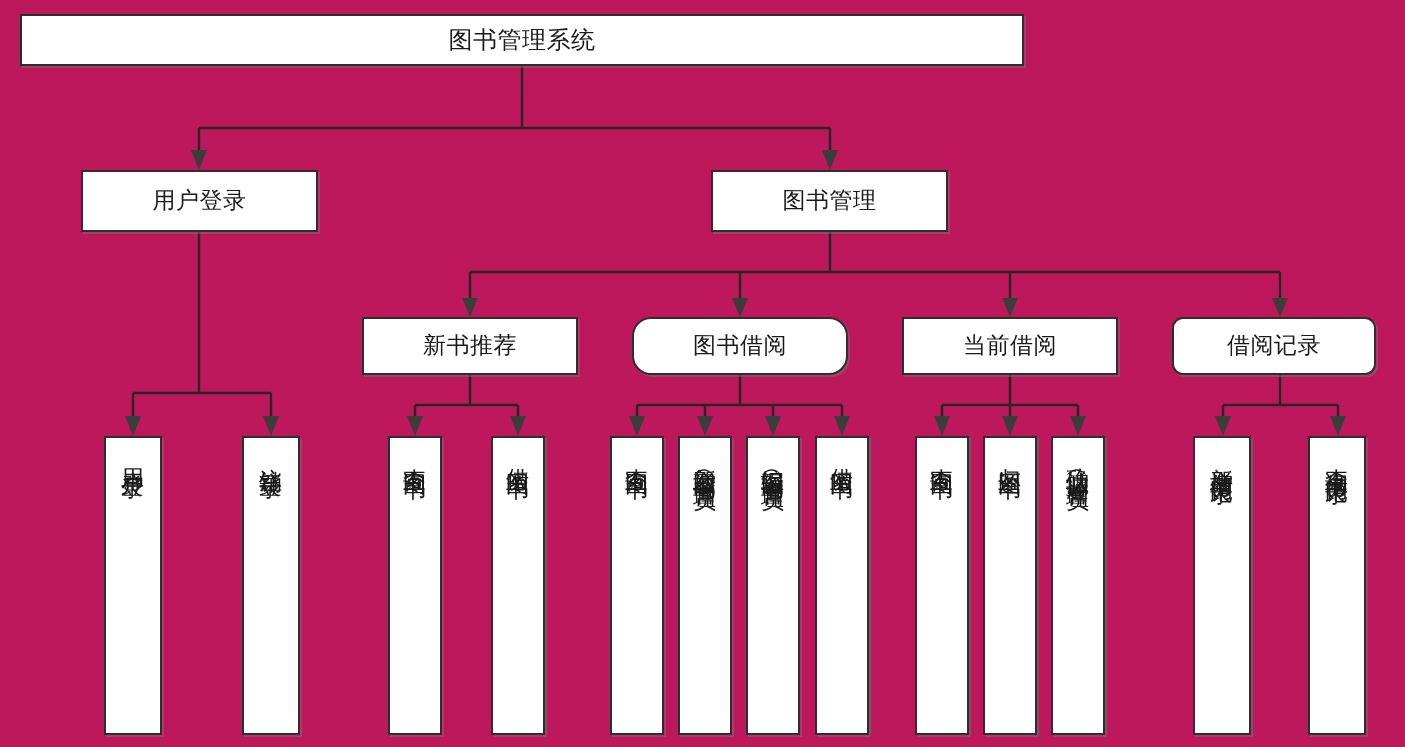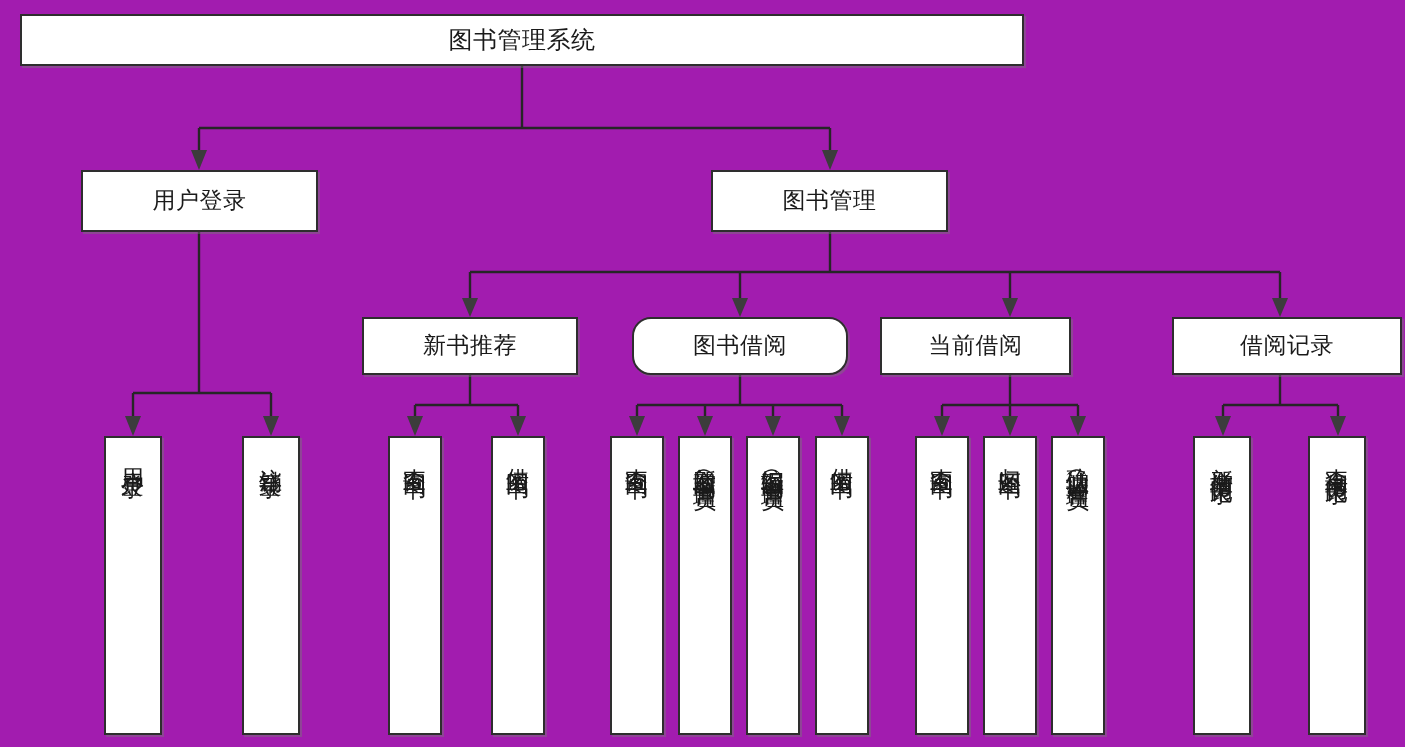--- a/index.html
+++ b/index.html
@@ -7,21 +7,21 @@
     padding: 0;
     background: #ffffff;
   }
   body {
     font-family: "DejaVu Sans", "Liberation Sans", sans-serif;
   }
   #canvas {
     position: relative;
     width: 1405px;
     height: 747px;
-    background: #a21caf;
+    background: #be185d;
     overflow: hidden;
   }
 
   
   #edges {
     position: absolute;
     left: 0;
     top: 0;
     width: 1405px;
     height: 747px;
@@ -153,23 +153,23 @@
   <div class="node horiz root" style="left:20px; top:14px; width:1004px; height:52px;">图书管理系统</div>
 
   <div class="node horiz" style="left:81px; top:170px; width:237px; height:62px;">用户登录</div>
 
   <div class="node horiz" style="left:362px; top:317px; width:216px; height:58px;">新书推荐</div>
 
   <div class="node horiz" style="left:711px; top:170px; width:237px; height:62px;">图书管理</div>
 
   <div class="node horiz" style="left:632px; top:317px; width:216px; height:58px;border-radius:19px;">图书借阅</div>
 
-  <div class="node horiz" style="left:880px; top:317px; width:191px; height:58px;">当前借阅</div>
-
-  <div class="node horiz" style="left:1172px; top:317px; width:230px; height:58px;">借阅记录</div>
+  <div class="node horiz" style="left:902px; top:317px; width:216px; height:58px;">当前借阅</div>
+
+  <div class="node horiz" style="left:1172px; top:317px; width:204px; height:58px;border-radius:11px;">借阅记录</div>
 
   <div class="node vert" style="left:104px; top:436px; width:58px; height:299px;">
     <span class="vlabel">用户登录</span>
   </div>
 
   <div class="node vert" style="left:242px; top:436px; width:58px; height:299px;">
     <span class="vlabel">注销登录</span>
   </div>
 
   <div class="node vert" style="left:388px; top:436px; width:54px; height:299px;">

